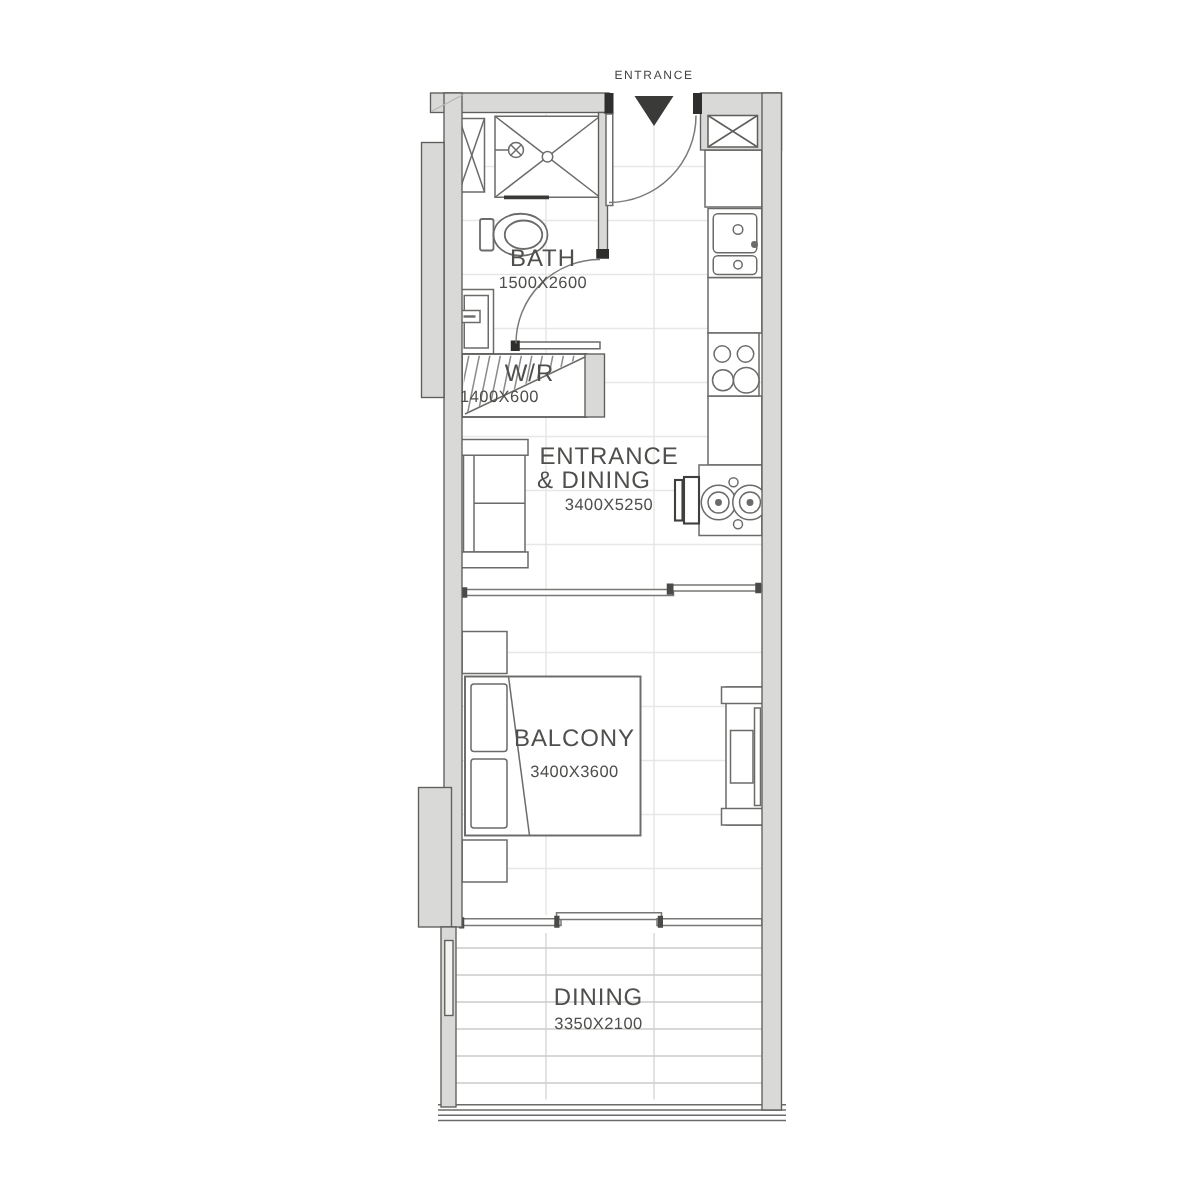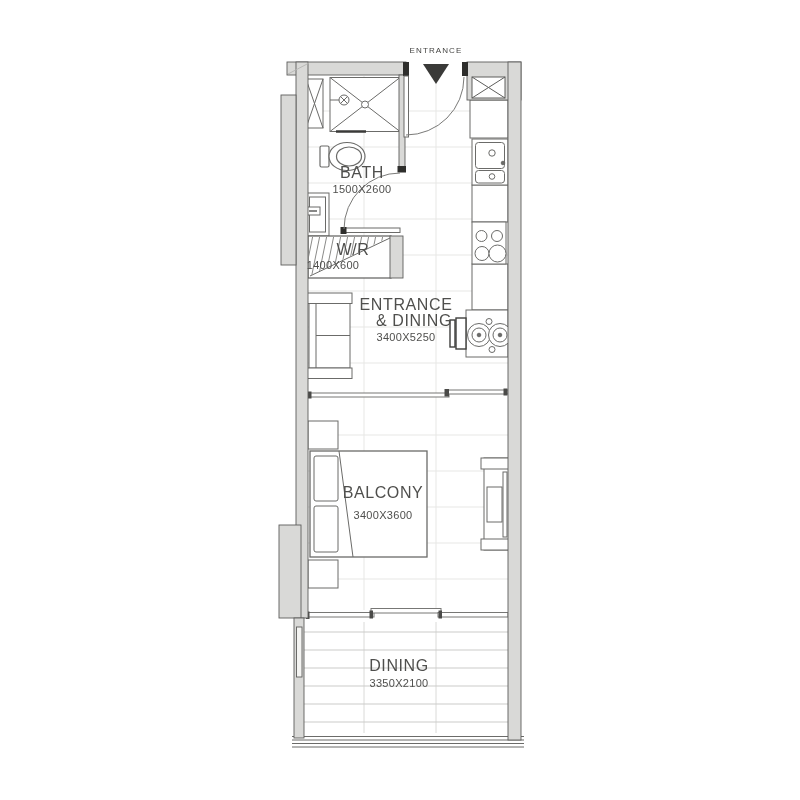--- a/index.html
+++ b/index.html
@@ -248,21 +248,21 @@
 
   <div class="lbl entrance-lbl" style="left:436px;top:50px;">ENTRANCE</div>
 
   <div class="lbl room-name" style="left:362px;top:173px;">BATH</div>
   <div class="lbl room-dims" style="left:362px;top:189px;">1500X2600</div>
 
   <div class="lbl room-name" style="left:353px;top:250px;">W/R</div>
   <div class="lbl room-dims" style="left:333px;top:265px;">1400X600</div>
 
   <div class="lbl room-name" style="left:406px;top:305px;">ENTRANCE</div>
-  <div class="lbl room-name" style="left:414px;top:321px;text-align:center;">&amp; DINING</div>
+  <div class="lbl room-name" style="left:396px;top:321px;text-align:center;">&amp; DINING</div>
   <div class="lbl room-dims" style="left:406px;top:337px;">3400X5250</div>
 
   <div class="lbl room-name" style="left:383px;top:493px;">BALCONY</div>
   <div class="lbl room-dims" style="left:383px;top:515px;">3400X3600</div>
 
   <div class="lbl room-name" style="left:399px;top:666px;">DINING</div>
   <div class="lbl room-dims" style="left:399px;top:683px;">3350X2100</div>
 
 </div>
 

